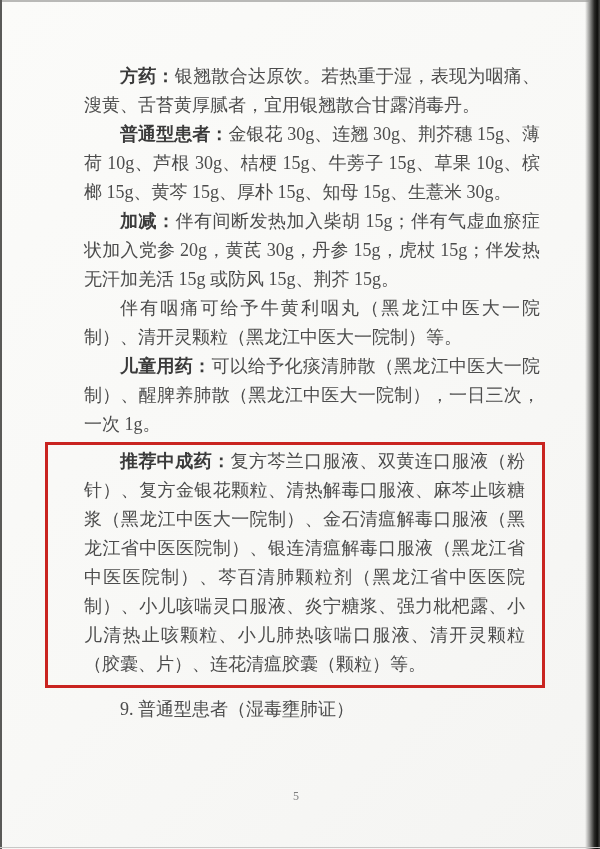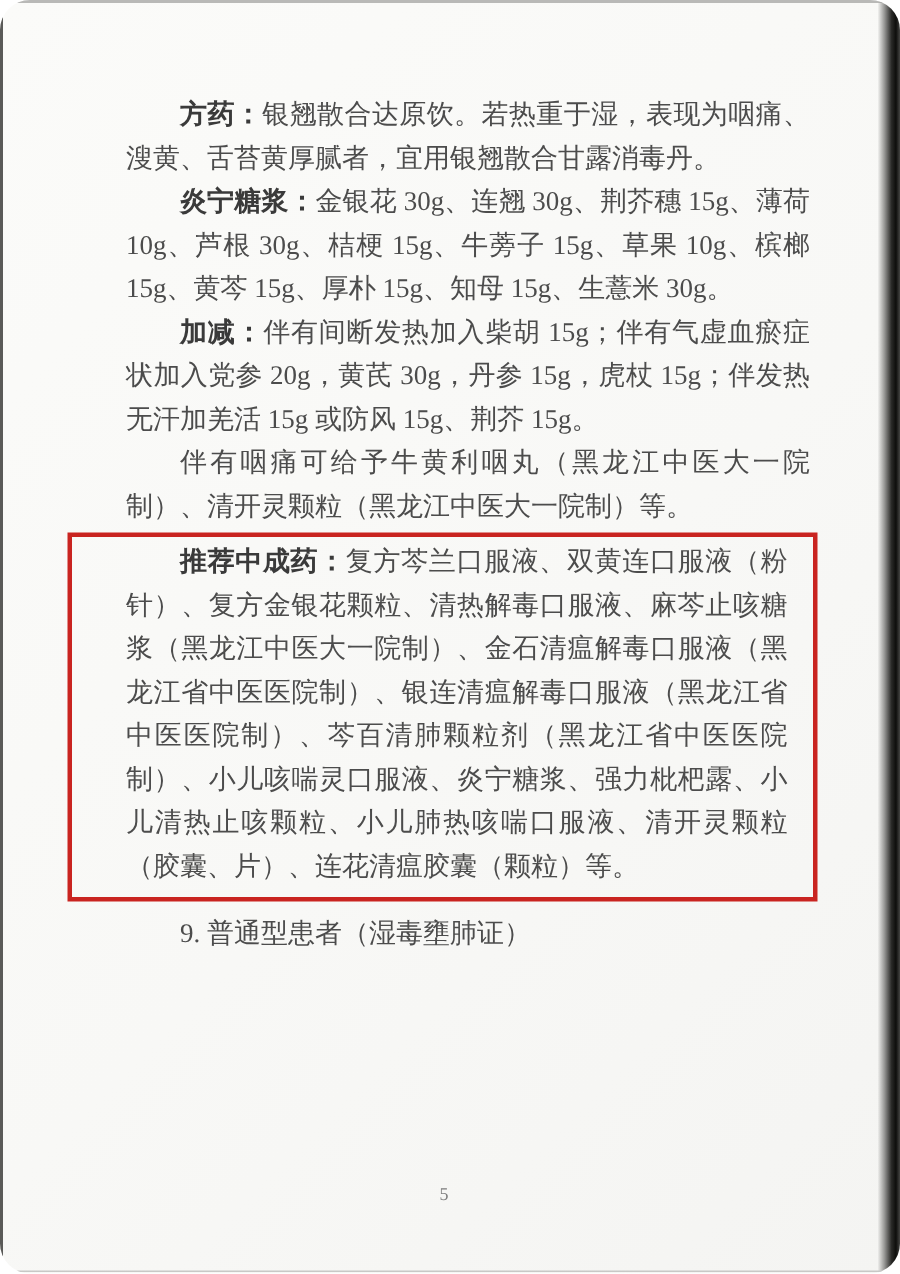--- a/index.html
+++ b/index.html
@@ -7,21 +7,20 @@
     width: 600px; height: 849px;
     background: #ffffff;
     overflow: hidden;
   }
   .page {
     position: relative;
     width: 600px; height: 849px;
     background: linear-gradient(135deg, #fbfbf9 0%, #f8f8f6 55%, #f4f4f2 100%);
     font-family: "Liberation Serif", "DejaVu Serif", serif;
     overflow: hidden;
-    border-radius: 20px;
   }
   
   .edge-top    { position: absolute; top: 0; left: 0; width: 100%; height: 2px; background: #b9b9b7; }
   .edge-bottom { position: absolute; bottom: 1px; left: 0; width: 100%; height: 1px; background: #c8c8c6; }
   .edge-left   { position: absolute; top: 0; left: 0; width: 2px; height: 100%; background: #5a5a58; }
   .edge-right  {
     position: absolute; top: 0; right: 0; width: 15px; height: 100%;
     background: linear-gradient(to right, rgba(0,0,0,0) 0%, #9a9a98 30%, #2a2a28 62%, #0d0d0b 82%, #454543 100%);
   }
   .content {
@@ -56,27 +55,28 @@
 <div class="page">
   <div class="edge-top"></div>
   <div class="edge-left"></div>
   <div class="edge-right"></div>
   <div class="edge-bottom"></div>
 
   <div class="content">
 
     <p class="para"><b>方药：</b><span>银翘散合达原饮。若热重于湿，表现为咽痛、溲黄、舌苔黄厚腻者，宜用银翘散合甘露消毒丹。</span></p>
 
-    <p class="para"><b>炎宁糖浆：</b><span>金银花 30g、连翘 30g、荆芥穗 15g、薄荷 10g、芦根 30g、桔梗 15g、牛蒡子 15g、草果 10g、槟榔 15g、黄芩 15g、厚朴 15g、知母 15g、生薏米 30g。</span></p>
+    <p class="para"><b>普通型患者：</b><span>金银花 30g、连翘 30g、荆芥穗 15g、薄荷 10g、芦根 30g、桔梗 15g、牛蒡子 15g、草果 10g、槟榔 15g、黄芩 15g、厚朴 15g、知母 15g、生薏米 30g。</span></p>
 
 
     <p class="para"><b>加减：</b><span>伴有间断发热加入柴胡 15g；伴有气虚血瘀症状加入党参 20g，黄芪 30g，丹参 15g，虎杖 15g；伴发热无汗加羌活 15g 或防风 15g、荆芥 15g。</span></p>
 
     <p class="para"><b></b><span>伴有咽痛可给予牛黄利咽丸（黑龙江中医大一院制）、清开灵颗粒（黑龙江中医大一院制）等。</span></p>
 
+    <p class="para"><b>儿童用药：</b><span>可以给予化痰清肺散（黑龙江中医大一院制）、醒脾养肺散（黑龙江中医大一院制），一日三次，一次 1g。</span></p>
 
     <div class="highlight-box">
       <p class="para"><b>推荐中成药：</b><span>复方芩兰口服液、双黄连口服液（粉针）、复方金银花颗粒、清热解毒口服液、麻芩止咳糖浆（黑龙江中医大一院制）、金石清瘟解毒口服液（黑龙江省中医医院制）、银连清瘟解毒口服液（黑龙江省中医医院制）、芩百清肺颗粒剂（黑龙江省中医医院制）、小儿咳喘灵口服液、炎宁糖浆、强力枇杷露、小儿清热止咳颗粒、小儿肺热咳喘口服液、清开灵颗粒（胶囊、片）、连花清瘟胶囊（颗粒）等。</span></p>
     </div>
 
     <p class="para subheading">9. 普通型患者（湿毒壅肺证）</p>
 
   </div>
 
   <div class="page-footer">5</div>

